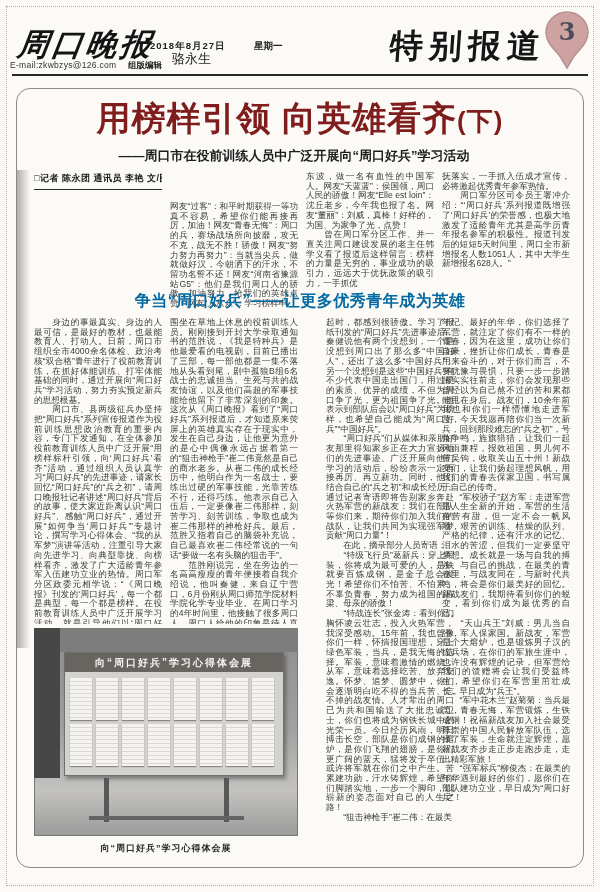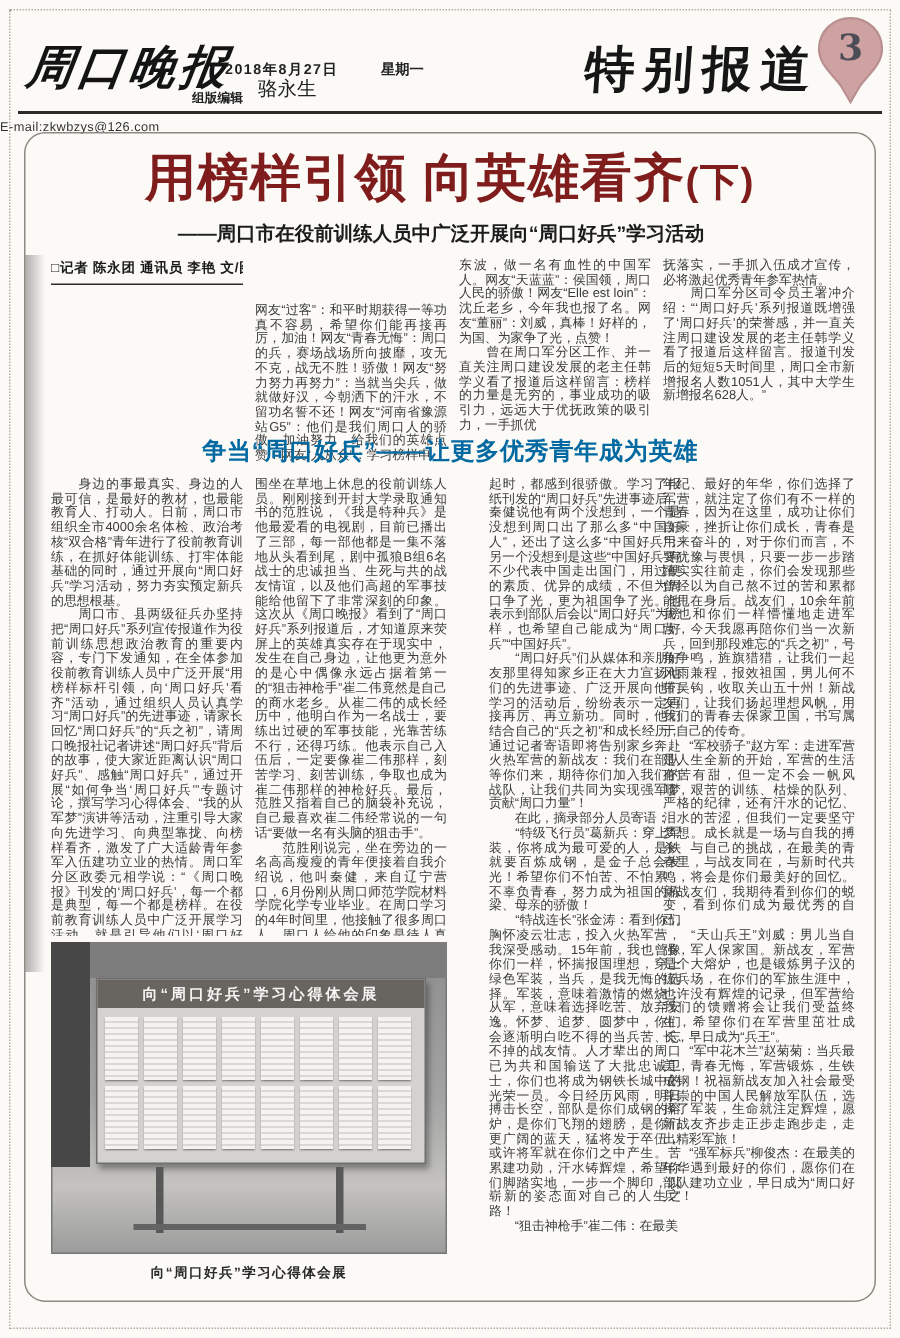--- a/index.html
+++ b/index.html
@@ -15,21 +15,21 @@
     border:1px dotted #b3ada3; pointer-events:none;
   }
   
   .paper-name {
     left:18px; top:24px; font-family:"DejaVu Serif", serif;
     font-size:31px; font-weight:bold; font-style:italic;
     transform:skewX(-8deg); letter-spacing:3px; color:#141414;
   }
   .mast-date { left:150px; top:40px; font-size:9.5px; font-weight:bold; color:#222; letter-spacing:1px; }
   .mast-weekday { left:254px; top:40px; font-size:9.5px; font-weight:bold; color:#222; }
-  .mast-email { left:0; top:60px; font-size:8.5px; color:#333; letter-spacing:.3px;margin-top:19px; }
+  .mast-email { left:10px; top:60px; font-size:8.5px; color:#333; letter-spacing:.3px; }
   .mast-editor-label { left:128px; top:60px; font-size:8.5px; font-weight:bold; color:#222; }
   .mast-editor-name { left:172px; top:50px; font-size:13px; font-weight:normal; color:#222; }
   .section-title {
     left:390px; top:24px; font-family:"DejaVu Serif", serif;
     font-size:33px; font-weight:bold; letter-spacing:6px; color:#161616;
     transform:skewX(-4deg);
   }
   .top-rule { left:12px; top:74px; width:576px; height:2px; background:#2a2a2a; }
   .page-badge { left:544px; top:10px; width:46px; height:60px; }
   .page-badge svg { width:46px; height:60px; display:block; }
@@ -140,21 +140,21 @@
 </div>
 <div class="abs subhead">——周口市在役前训练人员中广泛开展向“周口好兵”学习活动</div>
 
 <div class="abs tcol tcol1">
   <div class="byline">□记者 陈永团 通讯员 李艳 文/图</div>
 </div>
 <div class="abs tcol tcol2 coltext">网友“过客”：和平时期获得一等功真不容易，希望你们能再接再厉，加油！网友“青春无悔”：周口的兵，赛场战场所向披靡，攻无不克，战无不胜！骄傲！网友“努力努力再努力”：当就当尖兵，做就做好汉，今朝洒下的汗水，不留功名誓不还！网友“河南省豫源站G5”：他们是我们周口人的骄傲，加油努力，给我们的英雄点赞！网友“人从众”：学习榜样申</div>
 <div class="abs tcol tcol3 coltext">东波，做一名有血性的中国军人。网友“天蓝蓝”：侯国领，周口人民的骄傲！网友“Elle est loin”：沈丘老乡，今年我也报了名。网友“董丽”：刘威，真棒！好样的，为国、为家争了光，点赞！
 　　曾在周口军分区工作、并一直关注周口建设发展的老主任韩学义看了报道后这样留言：榜样的力量是无穷的，事业成功的吸引力，远远大于优抚政策的吸引力，一手抓优</div>
 <div class="abs tcol tcol4 coltext">抚落实，一手抓入伍成才宣传，必将激起优秀青年参军热情。
-　　周口军分区司令员王署冲介绍：“‘周口好兵’系列报道既增强了‘周口好兵’的荣誉感，并一直关注周口建设发展的老主任韩学义看了报道后这样留言。报道刊发后的短短5天时间里，周口全市新增报名人数1051人，其中大学生新增报名628人。”</div>
+　　周口军分区司令员王署冲介绍：“‘周口好兵’系列报道既增强了‘周口好兵’的荣誉感，也极大地激发了适龄青年尤其是高学历青年报名参军的积极性。报道刊发后的短短5天时间里，周口全市新增报名人数1051人，其中大学生新增报名628人。”</div>
 
 <div class="abs crosshead">争当“周口好兵”——让更多优秀青年成为英雄</div>
 
 <div class="abs bcol bcol1 coltext">　　身边的事最真实、身边的人最可信，是最好的教材，也最能教育人、打动人。日前，周口市组织全市4000余名体检、政治考核“双合格”青年进行了役前教育训练，在抓好体能训练、打牢体能基础的同时，通过开展向“周口好兵”学习活动，努力夯实预定新兵的思想根基。
 　　周口市、县两级征兵办坚持把“周口好兵”系列宣传报道作为役前训练思想政治教育的重要内容，专门下发通知，在全体参加役前教育训练人员中广泛开展“用榜样标杆引领，向‘周口好兵’看齐”活动，通过组织人员认真学习“周口好兵”的先进事迹，请家长回忆“周口好兵”的“兵之初”，请周口晚报社记者讲述“周口好兵”背后的故事，使大家近距离认识“周口好兵”、感触“周口好兵”，通过开展“如何争当‘周口好兵’”专题讨论，撰写学习心得体会、“我的从军梦”演讲等活动，注重引导大家向先进学习、向典型靠拢、向榜样看齐，激发了广大适龄青年参军入伍建功立业的热情。周口军分区政委元相学说：“《周口晚报》刊发的‘周口好兵’，每一个都是典型，每一个都是榜样。在役前教育训练人员中广泛开展学习活动，就是引导他们以‘周口好兵’为榜样，引领自己当好‘兵之初’，走好军旅路。”
 　　在川汇区役前训练现场，利用训练间隙，记者随机采访了几名正</div>
 <div class="abs bcol bcol2 coltext">围坐在草地上休息的役前训练人员。刚刚接到开封大学录取通知书的范胜说，《我是特种兵》是他最爱看的电视剧，目前已播出了三部，每一部他都是一集不落地从头看到尾，剧中孤狼B组6名战士的忠诚担当、生死与共的战友情谊，以及他们高超的军事技能给他留下了非常深刻的印象。这次从《周口晚报》看到了“周口好兵”系列报道后，才知道原来荧屏上的英雄真实存在于现实中，发生在自己身边，让他更为意外的是心中偶像永远占据着第一的“狙击神枪手”崔二伟竟然是自己的商水老乡。从崔二伟的成长经历中，他明白作为一名战士，要练出过硬的军事技能，光靠苦练不行，还得巧练。他表示自己入伍后，一定要像崔二伟那样，刻苦学习、刻苦训练，争取也成为崔二伟那样的神枪好兵。最后，范胜又指着自己的脑袋补充说，自己最喜欢崔二伟经常说的一句话“要做一名有头脑的狙击手”。
 　　范胜刚说完，坐在旁边的一名高高瘦瘦的青年便接着自我介绍说，他叫秦健，来自辽宁营口，6月份刚从周口师范学院材料学院化学专业毕业。在周口学习的4年时间里，他接触了很多周口人，周口人给他的印象是待人真诚善良、容易相处，吃苦耐劳，进取精神强。周口作为自己的第二故乡，出了不少“中国好人”，每次和老家的同学、朋友说</div>
 <div class="abs bcol bcol3 coltext">起时，都感到很骄傲。学习了报纸刊发的“周口好兵”先进事迹后，秦健说他有两个没想到，一个是没想到周口出了那么多“中国好人”，还出了这么多“中国好兵”；另一个没想到是这些“中国好兵”有不少代表中国走出国门，用过硬的素质、优异的成绩，不但为周口争了光，更为祖国争了光。他表示到部队后会以“周口好兵”为榜样，也希望自己能成为“周口好兵”“中国好兵”。
 　　“周口好兵”们从媒体和亲朋好友那里得知家乡正在大力宣扬他们的先进事迹、广泛开展向他们学习的活动后，纷纷表示一定再接再厉、再立新功。同时，他们结合自己的“兵之初”和成长经历，通过记者寄语即将告别家乡奔赴火热军营的新战友：我们在部队等你们来，期待你们加入我们的战队，让我们共同为实现强军梦贡献“周口力量”！

